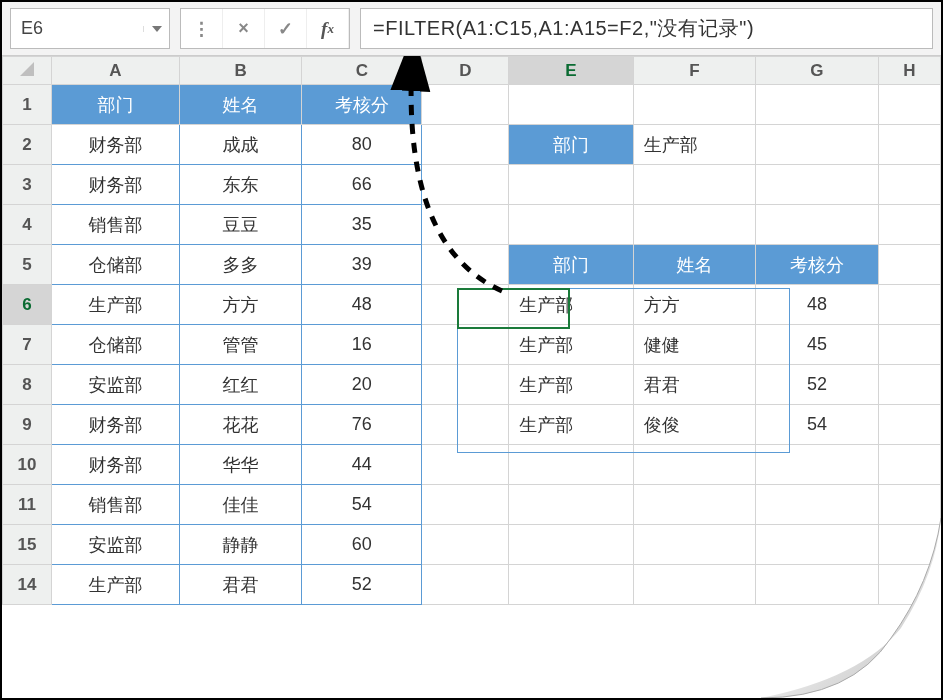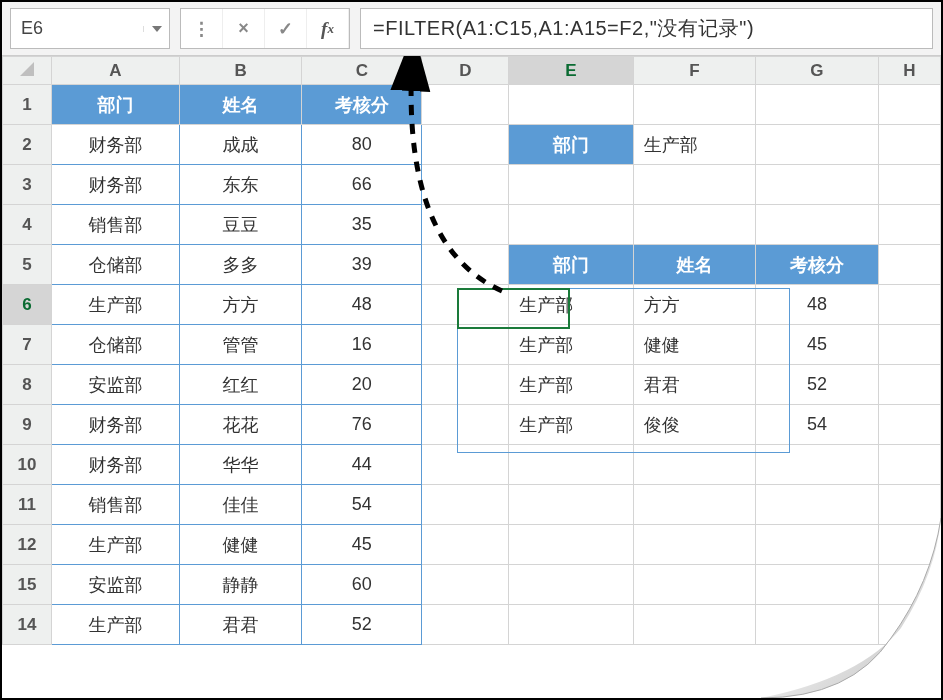--- a/index.html
+++ b/index.html
@@ -115,21 +115,21 @@
   .col-C { width: 108px; }
   .col-D { width: 78px; }
   .col-E { width: 112px; }
   .col-F { width: 110px; }
   .col-G { width: 110px; }
   .col-H { width: 56px; }
   
   .blue-head {
     background: #5b9bd5 !important;
     color: #fff !important;
-    font-weight: bold;
+    font-weight: normal;
   }
   
   .tbl-border {
     border: 1px solid #5b9bd5 !important;
     margin-left: 48px;
   }
   
   .rowhead.active, .colhead.active {
     background: #d5d5d5;
     color: #0a6b32;
@@ -332,31 +332,20 @@
       <td class="cell tbl-border">销售部</td>
       <td class="cell tbl-border">佳佳</td>
       <td class="cell tbl-border">54</td>
       <td class="cell"></td>
       <td class="cell"></td>
       <td class="cell"></td>
       <td class="cell"></td>
       <td class="cell"></td>
     </tr>
 
-    <tr>
-      <th class="rowhead">12</th>
-      <td class="cell tbl-border">生产部</td>
-      <td class="cell tbl-border">健健</td>
-      <td class="cell tbl-border">45</td>
-      <td class="cell"></td>
-      <td class="cell"></td>
-      <td class="cell"></td>
-      <td class="cell"></td>
-      <td class="cell"></td>
-    </tr>
 
     <tr>
       <th class="rowhead">15</th>
       <td class="cell tbl-border">安监部</td>
       <td class="cell tbl-border">静静</td>
       <td class="cell tbl-border">60</td>
       <td class="cell"></td>
       <td class="cell"></td>
       <td class="cell"></td>
       <td class="cell"></td>

